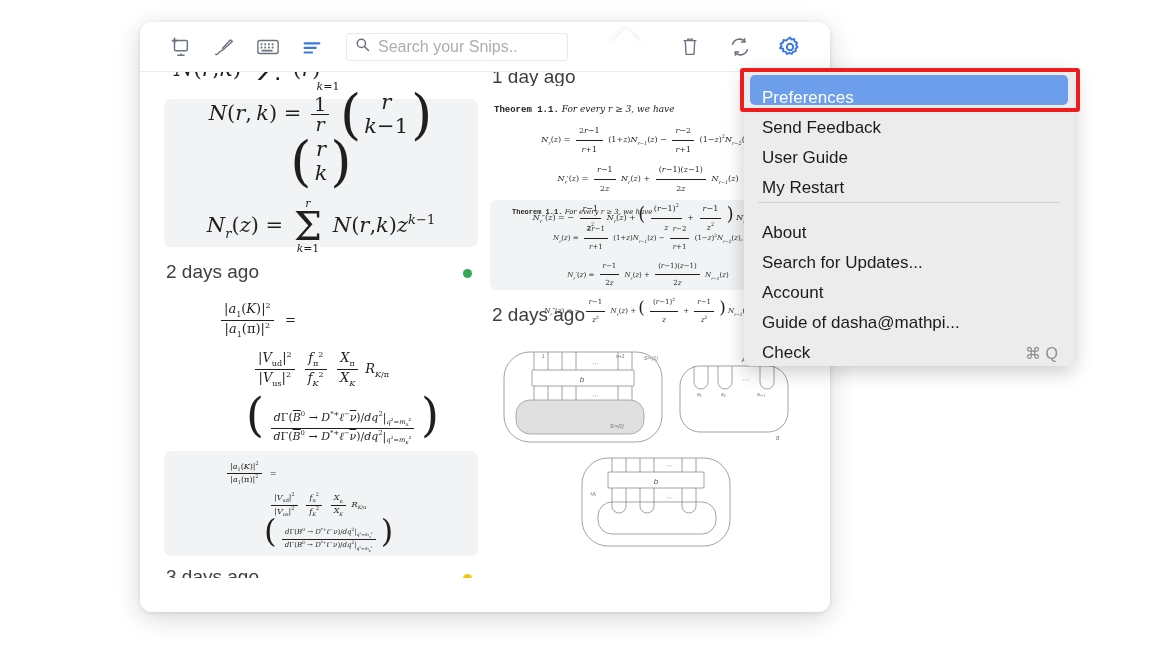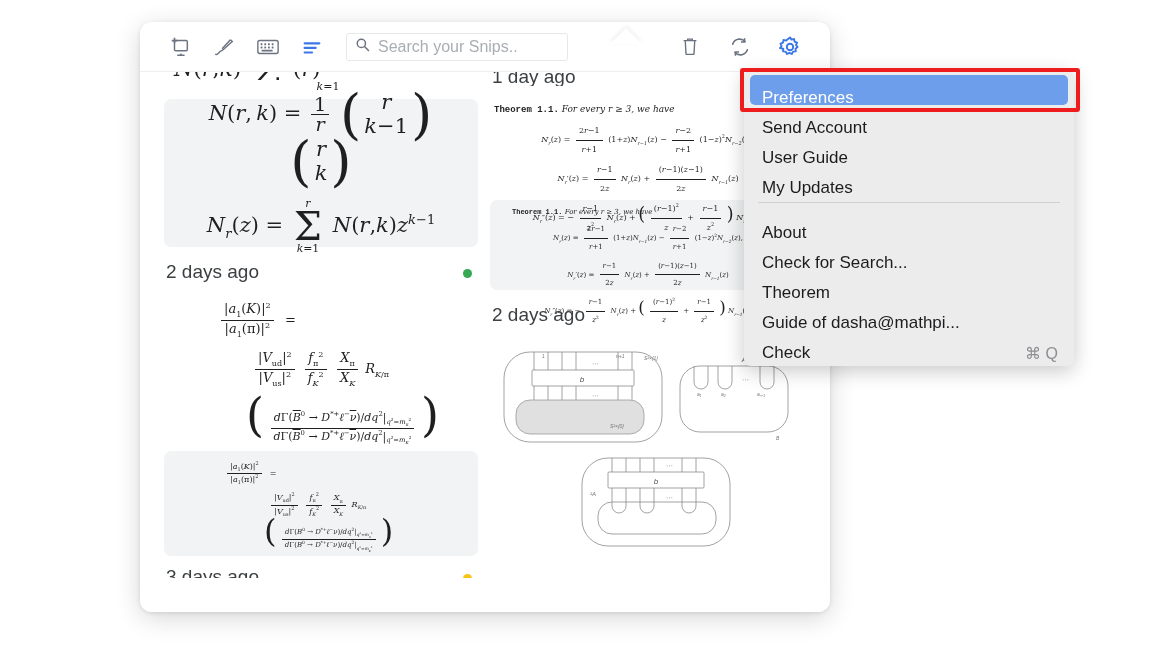--- a/index.html
+++ b/index.html
@@ -480,39 +480,39 @@
         </div>
       </div>
     </div>
   </div>
 
   <div class="menu">
     <div class="menu-item sel">
       <span>Preferences</span>
     </div>
     <div class="menu-item">
-      <span>Send Account</span>
+      <span>Send Feedback</span>
     </div>
     <div class="menu-item">
       <span>User Guide</span>
     </div>
     <div class="menu-item">
-      <span>My Updates</span>
+      <span>My Restart</span>
     </div>
 
     <div class="menu-sep"></div>
 
     <div class="menu-item">
       <span>About</span>
     </div>
     <div class="menu-item">
-      <span>Check for Search...</span>
-    </div>
-    <div class="menu-item">
-      <span>Theorem</span>
+      <span>Search for Updates...</span>
+    </div>
+    <div class="menu-item">
+      <span>Account</span>
     </div>
     <div class="menu-item">
       <span>Guide of dasha@mathpi...</span>
     </div>
     <div class="menu-item">
       <span>Check</span>
       <span class="shortcut">⌘ Q</span>
     </div>
   </div>
 

